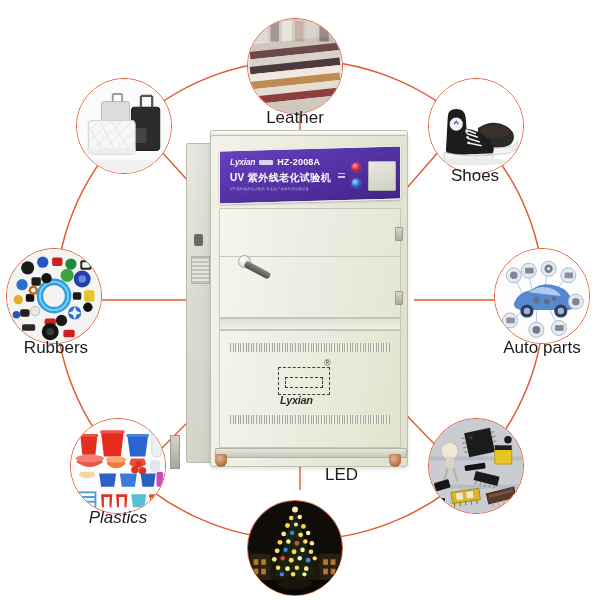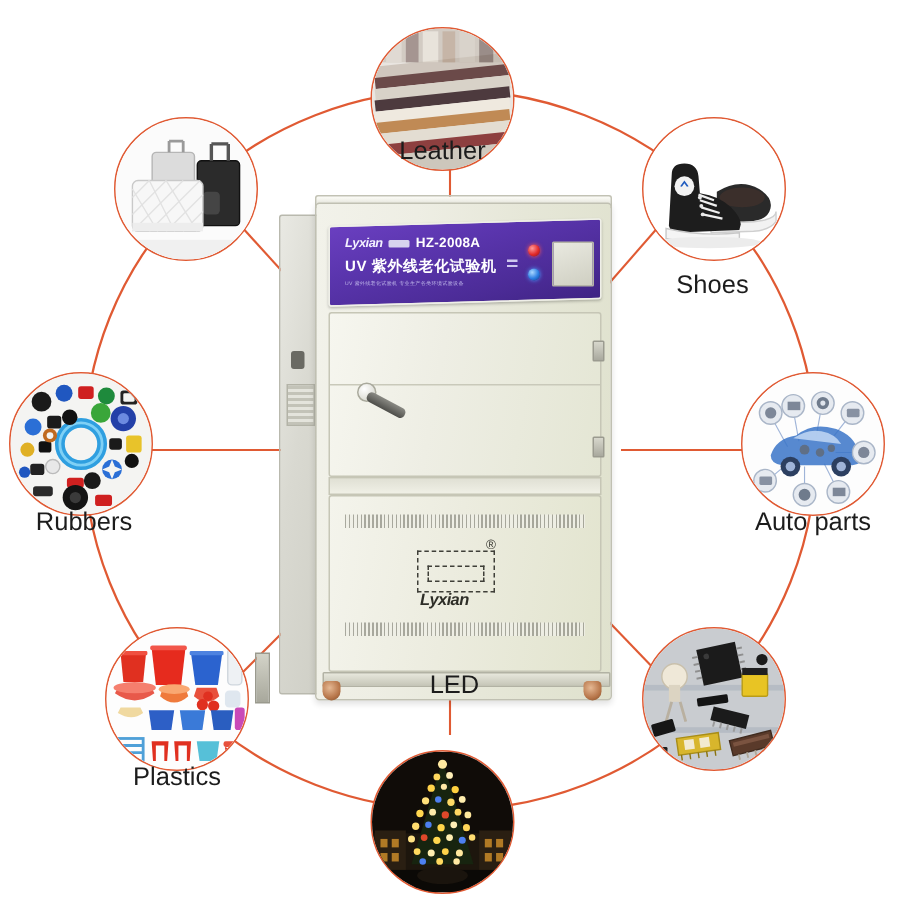--- a/index.html
+++ b/index.html
@@ -327,21 +327,21 @@
         <rect x="10" y="2" width="11" height="22" fill="#d9d2c8"></rect>
         <rect x="24" y="2" width="9" height="22" fill="#6e5550"></rect>
         <rect x="36" y="2" width="11" height="22" fill="#e8e2d8"></rect>
         <rect x="50" y="2" width="9" height="22" fill="#a98f78"></rect>
         <rect x="62" y="2" width="11" height="22" fill="#cdc5ba"></rect>
         <rect x="76" y="2" width="10" height="22" fill="#5a4642"></rect>
       </g>
       <rect x="0" y="92" width="100" height="8" fill="#cdc7bc"></rect>
     </svg>
   </div>
-  <div class="blabel" style="left:238px;top:91px;width:114px;">Leather</div>
+  <div class="blabel" style="left:238px;top:108px;width:114px;">Leather</div>
 
   <div class="bubble" style="left:76px;top:78px;width:94px;height:94px;">
     <svg class="art" viewBox="0 0 100 100">
       <rect width="100" height="100" fill="#fbfbfb"></rect>
 
       <rect x="26" y="24" width="30" height="26" rx="3" fill="#dcdcdc" stroke="#b6b6b6"></rect>
       <path d="M38 24 V16 M48 24 V16 M38 16 H48" stroke="#9a9a9a" stroke-width="2" fill="none"></path>
 
       <rect x="58" y="30" width="30" height="46" rx="3" fill="#2b2b2b" stroke="#111"></rect>
       <path d="M68 30 V18 M80 30 V18 M68 18 H80" stroke="#555" stroke-width="2.4" fill="none"></path>
@@ -376,21 +376,21 @@
           <path d="M39 54 L50 58"></path>
       </g>
       <g fill="#e8e8e8">
         <circle cx="40" cy="56" r="1.4"></circle>
           <circle cx="41" cy="62" r="1.4"></circle>
         <circle cx="42" cy="68" r="1.4"></circle>
       </g>
       <ellipse cx="46" cy="88" rx="38" ry="4" fill="#ececec"></ellipse>
     </svg>
   </div>
-  <div class="blabel" style="left:420px;top:180px;width:110px;">Shoes</div>
+  <div class="blabel" style="left:420px;top:166px;width:110px;">Shoes</div>
 
   <div class="bubble" style="left:6px;top:248px;width:94px;height:94px;">
     <svg class="art" viewBox="0 0 100 100">
       <rect width="100" height="100" fill="#f4f4f2"></rect>
       <circle cx="50" cy="50" r="15" fill="none" stroke="#2f9fe0" stroke-width="7"></circle>
       <circle cx="50" cy="50" r="15" fill="none" stroke="#7fd0f5" stroke-width="2"></circle>
       <circle cx="22" cy="20" r="7" fill="#1a1a1a"></circle>
       <circle cx="38" cy="14" r="6" fill="#2057c0"></circle>
       <rect x="48" y="9" width="11" height="9" rx="2" fill="#cf2020"></rect>
       <circle cx="68" cy="16" r="6" fill="#1e8a3c"></circle>
@@ -509,21 +509,21 @@
       </g>
       <g fill="#e03020">
         <path d="M32 80 h12 l-1 14 h-2 l0 -11 h-6 l0 11 h-2 z"></path>
         <path d="M48 80 h12 l-1 14 h-2 l0 -11 h-6 l0 11 h-2 z"></path>
       </g>
       <path d="M64 80 L66 94 L78 94 L80 80 z" fill="#56c0d8"></path>
       <path d="M84 84 q7 4 13 0 l-1 8 q-5 3 -11 0 z" fill="#e03020"></path>
       <rect x="83" y="80" width="15" height="4" rx="1.5" fill="#e8503c"></rect>
     </svg>
   </div>
-  <div class="blabel" style="left:60px;top:508px;width:116px;">Plastics</div>
+  <div class="blabel" style="left:60px;top:508px;width:116px;font-style:italic;">Plastics</div>
 
   <div class="bubble" style="left:428px;top:418px;width:94px;height:94px;">
     <svg class="art" viewBox="0 0 100 100">
       <rect width="100" height="100" fill="#c9ccd0"></rect>
       <rect x="0" y="40" width="100" height="4" fill="#b6bcc4"></rect>
       <rect x="0" y="70" width="100" height="4" fill="#b6bcc4"></rect>
 
       <g transform="rotate(-12 54 26)">
         <rect x="40" y="12" width="28" height="26" fill="#1b1b1b"></rect>
         <g stroke="#8f8f8f" stroke-width="1.4">
@@ -642,15 +642,15 @@
         <circle cx="52" cy="71" r="2.4" fill="#ffd34a"></circle>
           <circle cx="62" cy="72" r="2.5" fill="#ffe89e"></circle>
         <circle cx="36" cy="78" r="2.3" fill="#4d7ff0"></circle>
           <circle cx="48" cy="78" r="2.4" fill="#ffd95f"></circle>
         <circle cx="60" cy="78" r="2.3" fill="#ffe8a2"></circle>
       </g>
       <rect x="0" y="84" width="100" height="16" fill="#0b0906"></rect>
       <ellipse cx="50" cy="88" rx="18" ry="6" fill="#1a140d"></ellipse>
     </svg>
   </div>
-  <div class="blabel" style="left:248px;top:447px;width:110px;">LED</div>
+  <div class="blabel" style="left:248px;top:465px;width:110px;text-align:right;">LED</div>
 
 </div>
 
 </body></html>

